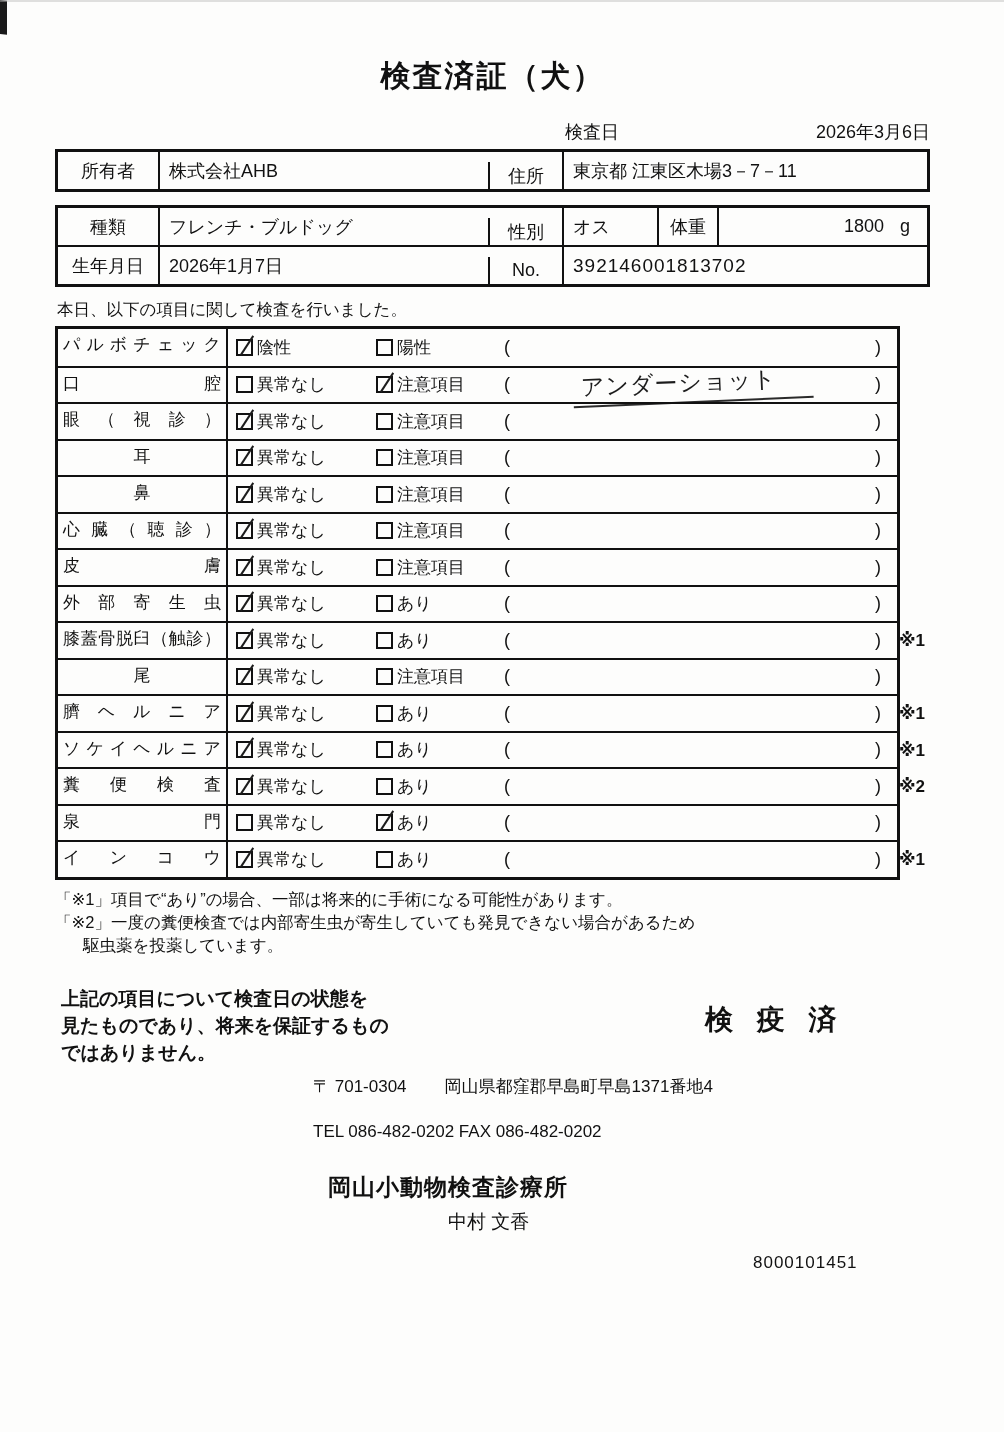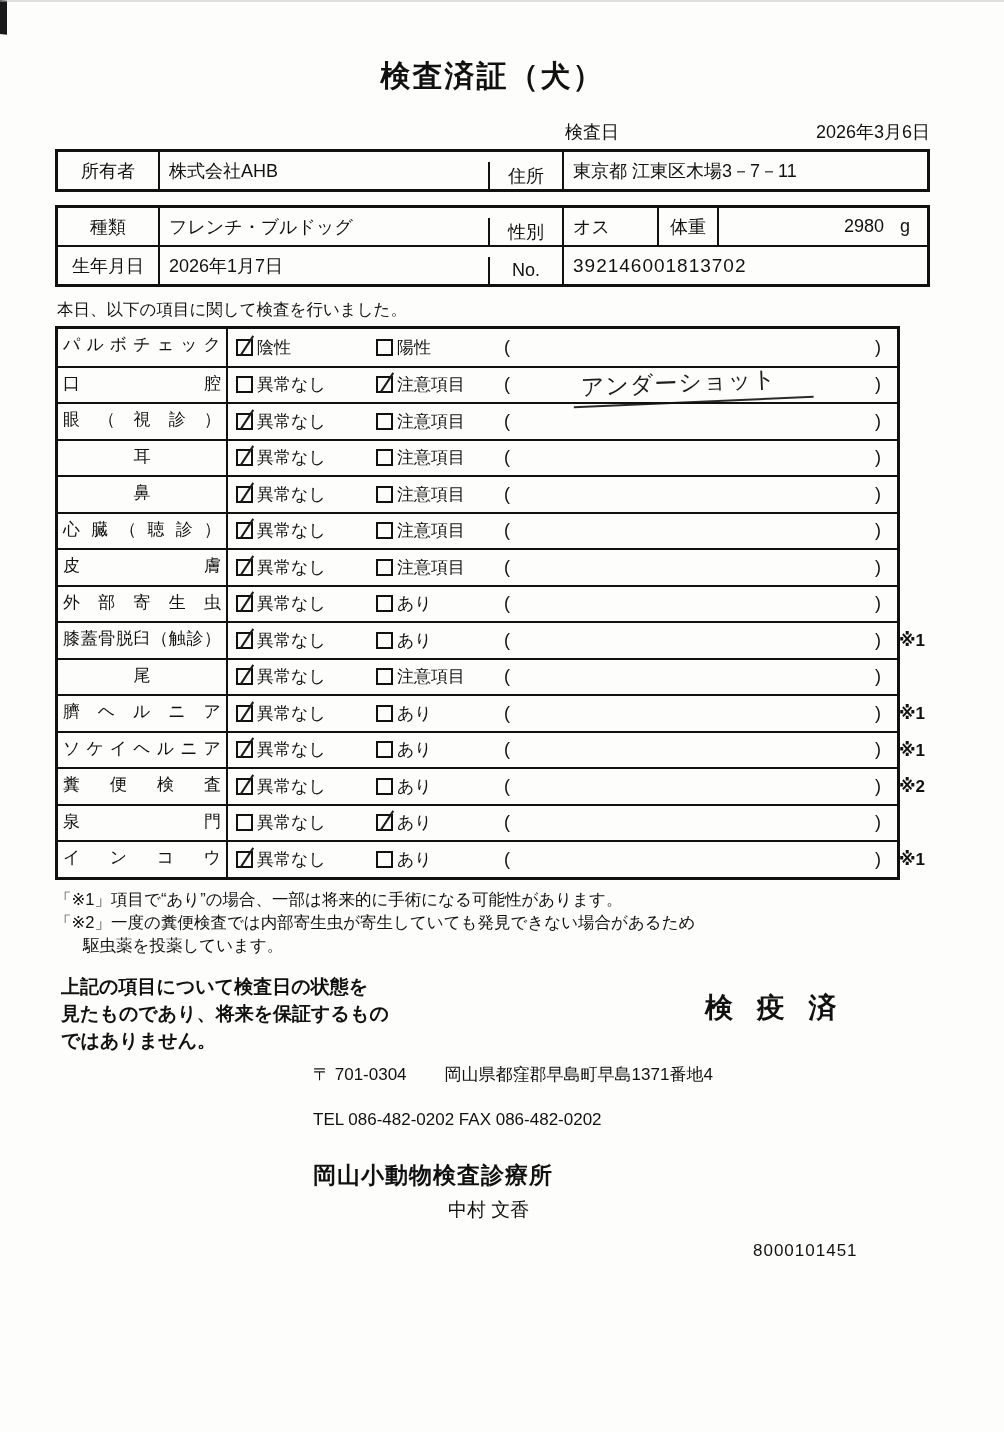--- a/index.html
+++ b/index.html
@@ -65,28 +65,28 @@
   .hand{
     display:inline-block;font-size:23px;color:#1c1c1c;
     transform:rotate(-2.5deg);letter-spacing:1px;
   }
   .hand:not(:empty){border-bottom:2px solid #2a2a2a;padding:0 36px 3px 8px;}
   .fn{position:absolute;right:-40px;top:50%;transform:translateY(-50%);width:38px;font-size:17px;font-weight:bold;}
 
   .notes{margin-top:8px;font-size:16.5px;line-height:23px;}
   .notes .indent{padding-left:28px;}
 
-  .bottom{position:relative;margin-top:16px;height:88px;}
+  .bottom{position:relative;margin-top:28px;height:88px;}
   .disclaimer{font-size:19px;font-weight:bold;line-height:27px;margin-left:6px;}
   .stamp{position:absolute;left:650px;top:16px;font-size:28px;font-weight:bold;letter-spacing:8px;}
 
   .clinic{margin-left:258px;font-size:17px;}
   .postal-line{display:flex;gap:38px;margin-top:2px;}
   .tel-line{margin-top:24px;}
-  .clinic-name{margin-top:30px;font-size:23px;font-weight:bold;letter-spacing:1px;}
+  .clinic-name{margin-top:30px;font-size:23px;font-weight:bold;letter-spacing:1px;margin-left:15px;}
   .vet-name{margin-top:6px;margin-left:135px;font-size:19px;}
   .doc-code{margin-top:18px;margin-left:440px;font-size:17px;letter-spacing:1px;}
 </style>
 </head>
 <body>
 
 <div class="page">
   <div class="scan-corner"></div>
   <div class="scan-top"></div>
 
@@ -108,21 +108,21 @@
     </div>
 
     <div class="tbl pet-tbl">
       <div class="trow">
         <div class="cell lab w-label">種類</div>
         <div class="cell w-val1">フレンチ・ブルドッグ</div>
         <div class="cell lab w-label2">性別</div>
         <div class="cell w-sex">オス</div>
         <div class="cell lab w-wlab">体重</div>
         <div class="cell grow wcell">
-          <span class="wval">2980</span>
+          <span class="wval">1800</span>
           <span class="wunit">g</span>
         </div>
       </div>
       <div class="trow">
         <div class="cell lab w-label">生年月日</div>
         <div class="cell w-val1">2026年1月7日</div>
         <div class="cell lab w-label2">No.</div>
         <div class="cell grow no-val">392146001813702</div>
       </div>
     </div>

